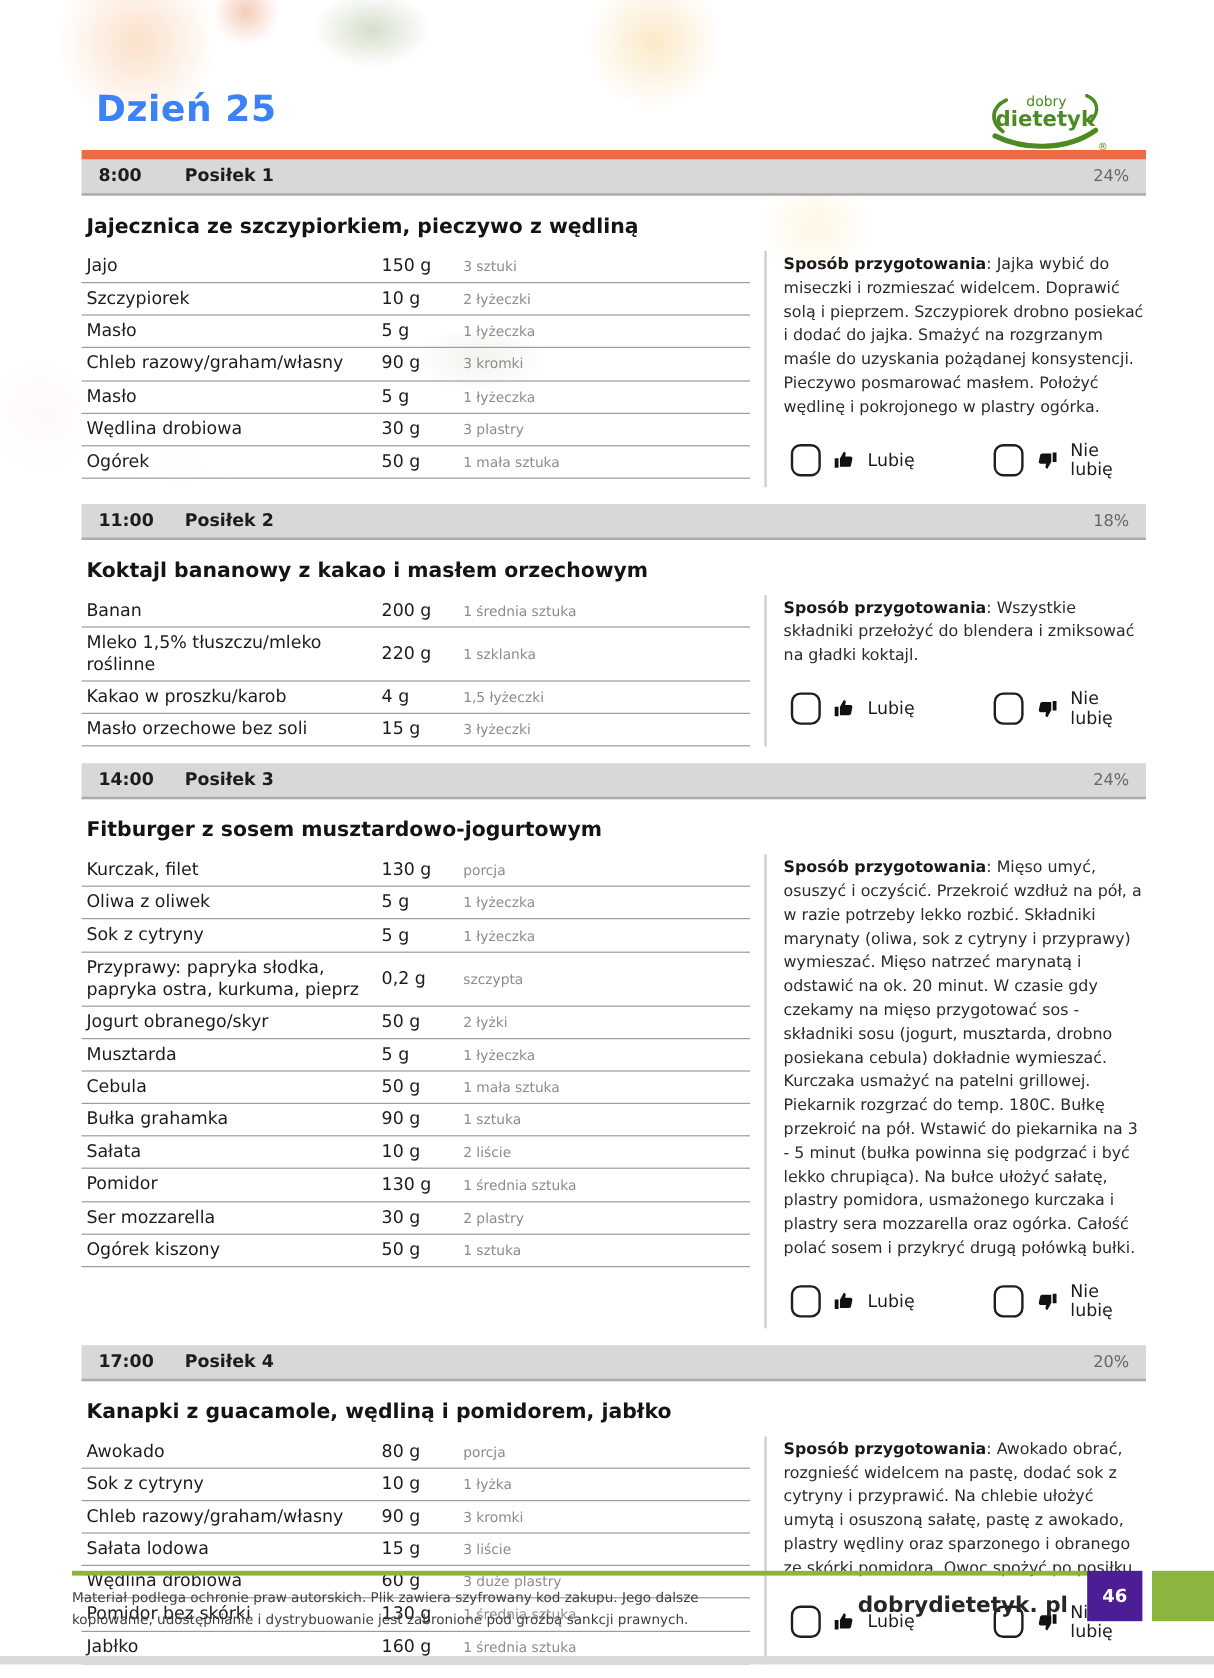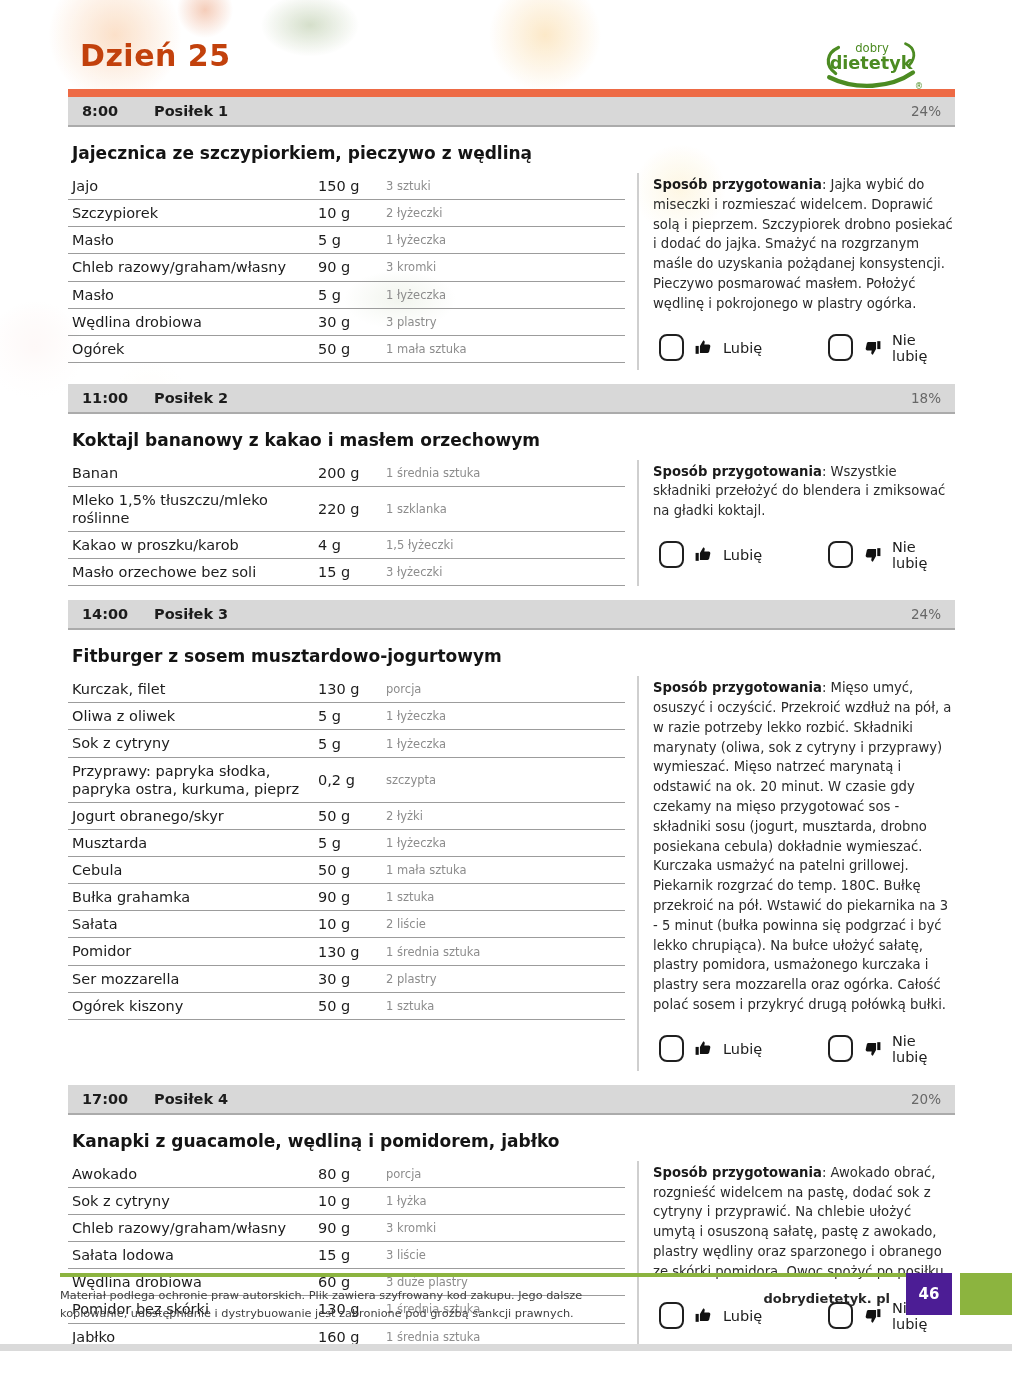--- a/index.html
+++ b/index.html
@@ -27,22 +27,22 @@
   }
   .bg-art::after {
     content: ""; position: absolute; inset: 0;
     background: linear-gradient(rgba(255,255,255,.15) 30%, #fff 96%);
   }
   .page { position: relative; z-index: 1; }
 
   .logo-wrap { position: absolute; top: 2px; right: 84px; }
 
   .page-title {
-    margin: 38px 0 16px 80px;
-    font-size: 30px; font-weight: bold; color: #c2410c;
+    margin: 74px 0 16px 80px;
+    font-size: 30px; font-weight: bold; color: #3b82f6;
     letter-spacing: 0.5px;
   }
 
   .content { margin: 0 57px 0 68px; }
 
   
   .meal { margin-bottom: 14px; }
   .accent-bar { display: none; height: 8px; background: #ED6A45; }
   .meal.first .accent-bar { display: block; }
   .meal-bar {
@@ -80,21 +80,21 @@
 
   
   .footer { position: absolute; left: 0; bottom: 0; width: 1012px; height: 78px; z-index: 2; }
   .footer-line { position: absolute; top: 0; left: 60px; right: 104px; height: 4px; background: #8CB43F; }
   .copyright {
     position: absolute; top: 14px; left: 60px; width: 558px;
     font-size: 11.3px; line-height: 1.6; color: #3F3F3F;
   }
   .site {
     position: absolute; top: 18px; right: 122px;
-    font-size: 13px; font-weight: bold; color: #262626;
+    font-size: 18px; font-weight: bold; color: #262626;
   }
   .page-square {
     position: absolute; top: 0; right: 60px; width: 46px; height: 42px;
     background: #4c1d95; color: #fff; font-size: 15px; font-weight: bold;
     display: flex; align-items: center; justify-content: center;
   }
   .edge-square { position: absolute; top: 0; right: 0; width: 52px; height: 42px; background: #8CB43F; }
   .bottom-strip { position: absolute; bottom: 0; left: 0; width: 1012px; height: 7px; background: #DADADA; }
 </style>
 </head>

